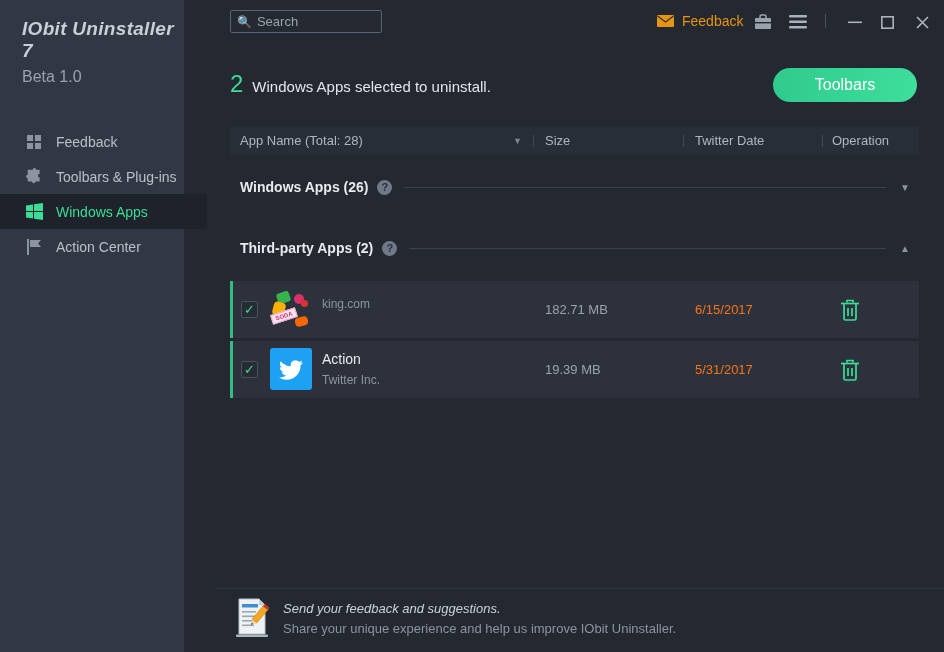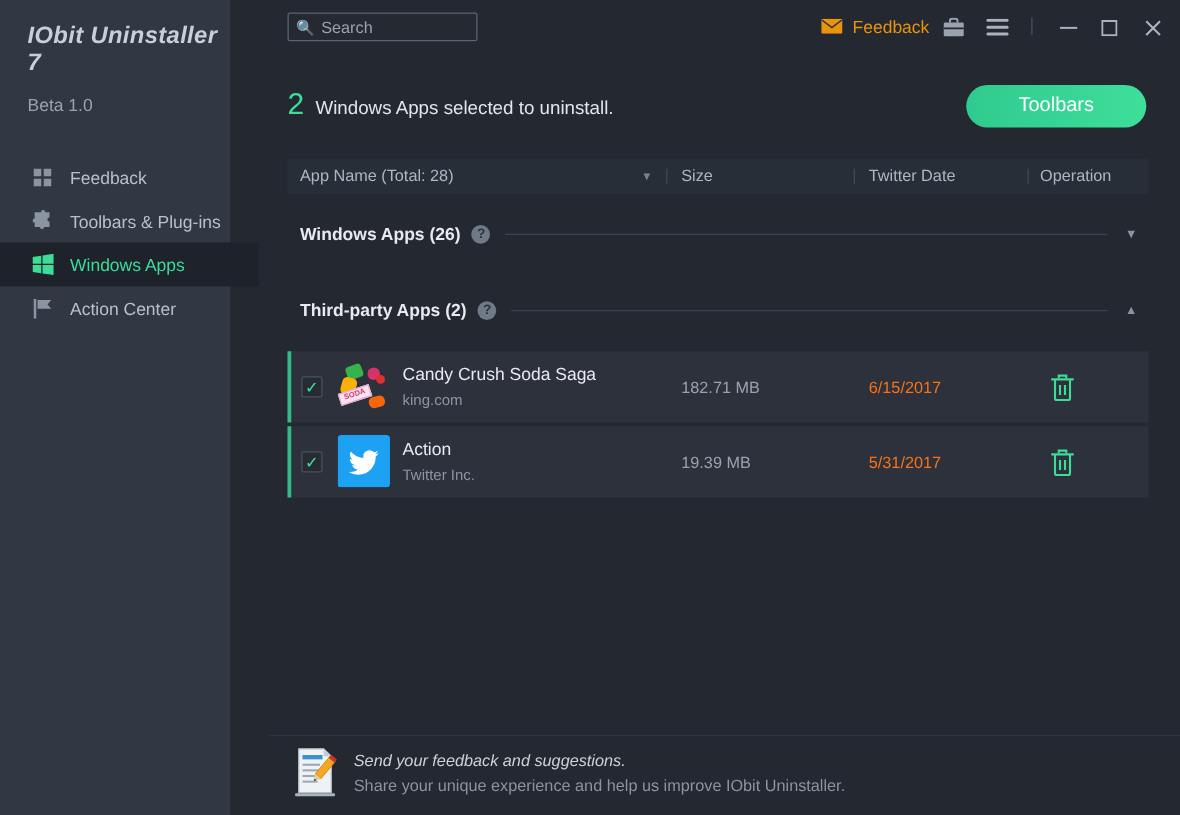--- a/index.html
+++ b/index.html
@@ -15,21 +15,21 @@
   
   .sidebar {
     position:absolute; left:0; top:0; width:184px; height:652px;
     background:#313743;
   }
   .sidebar-header { padding:18px 0 0 22px; }
   .app-title {
     font-size:19px; font-weight:bold; font-style:italic;
     color:#c9cfd9; letter-spacing:0.3px;
   }
-  .app-version { font-size:14px; color:#9aa2ae; margin-top:14px; }
+  .app-version { font-size:16px; color:#9aa2ae; margin-top:6px; }
   .nav { position:absolute; top:124px; left:0; width:207px; }
   .nav-item {
     height:35px; display:flex; align-items:center;
     padding-left:25px; cursor:pointer; color:#b9c0ca; font-size:14px;
   }
   .nav-item .nav-icon { width:18px; height:18px; margin-right:13px; display:flex; align-items:center; justify-content:center; }
   .nav-item.active { background:#1d222b; color:#3ddc97; }
   .nav-item svg { display:block; }
 
   
@@ -289,21 +289,20 @@
         <span class="cc-bg">
           <span class="cc-candy cc-green"></span>
           <span class="cc-candy cc-red"></span>
           <span class="cc-candy cc-red2"></span>
           <span class="cc-candy cc-yellow"></span>
           <span class="cc-candy cc-orange"></span>
           <span class="cc-banner">SODA</span>
         </span>
       </span>
       <span class="app-texts">
-        <div class="app-name">Candy Crush Soda Saga</div>
         <div class="app-publisher">king.com</div>
       </span>
       <span class="cell-size">182.71 MB</span>
       <span class="cell-date">6/15/2017</span>
       <button class="trash-btn">
         <svg width="20" height="22" viewBox="0 0 20 22">
             <g stroke="#3ddc97" stroke-width="1.7" fill="none">
               <path d="M7 3.5V1.5h6v2"></path>
               <path d="M1 4.5h18"></path>
               <path d="M4 4.5v15a1.5 1.5 0 0 0 1.5 1.5h9a1.5 1.5 0 0 0 1.5-1.5v-15"></path>

